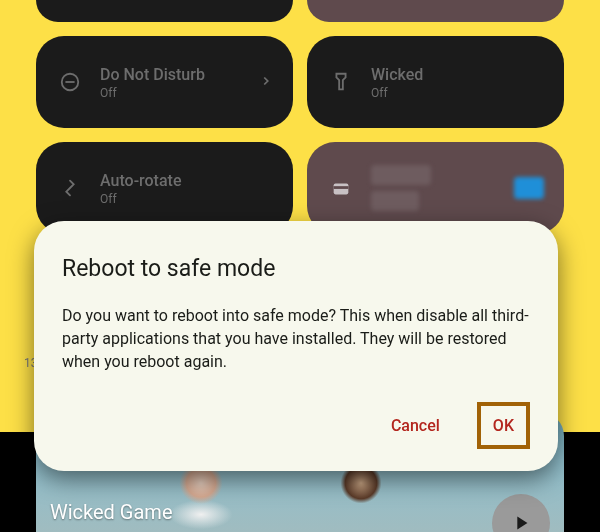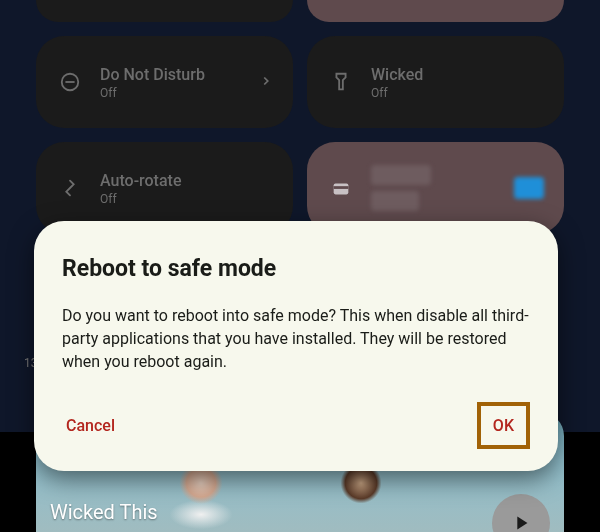--- a/index.html
+++ b/index.html
@@ -1,17 +1,17 @@
 <!DOCTYPE html>
 <html><head>
 <meta charset="utf-8">
 <style>
   *{box-sizing:border-box;margin:0;padding:0;font-family:Roboto,Arial,sans-serif}
   html,body{width:600px;height:532px;overflow:hidden;background:#000}
-  .qs{position:relative;width:600px;height:432px;background:#0f172a}
+  .qs{position:relative;width:600px;height:432px;background:#fde047}
   .row{display:flex;gap:14px;padding:0 36px;margin-top:14px}
   .tile{flex:1;height:92px;border-radius:28px;background:#1b1b1b;display:flex;align-items:center;padding:0 20px;color:#6d6d6d;position:relative}
   .tile.cut{height:22px;border-radius:0 0 28px 28px}
   .tile.act{background:#5f4a4d}
   .ic{width:28px;height:28px;display:flex;align-items:center;justify-content:center;flex-shrink:0}
   .ic svg{width:22px;height:22px;fill:none;stroke:#6d6d6d;stroke-width:2}
   .tile.act .ic svg{stroke:#c8c1c4;fill:#c8c1c4}
   .lbl{margin-left:16px;display:flex;flex-direction:column}
   .lbl .t{font-size:16px;font-weight:500}
   .lbl .s{font-size:12px;margin-top:2px}
@@ -27,23 +27,23 @@
   .star{width:32px;height:32px;border-radius:6px;background:#e8b150}
   .badge{position:absolute;right:10px;top:18px;height:30px;padding:0 12px;border-radius:15px;background:#d3d3d2;color:#3a3a3a;font-size:14px;display:flex;align-items:center;gap:6px}
   .badge svg{width:12px;height:16px;stroke:#3a3a3a;stroke-width:2;fill:none}
   .play{position:absolute;right:14px;bottom:-20px;width:58px;height:58px;border-radius:50%;background:#9a9a9a;display:flex;align-items:center;justify-content:center}
   .play svg{width:22px;height:22px;fill:#1a1a1a}
   .song{position:absolute;left:14px;bottom:8px;color:#fff;font-size:20px;font-weight:400;text-shadow:0 1px 2px rgba(0,0,0,.4)}
   .fig{position:absolute;width:90px;height:70px;bottom:0}
   .fig.a{left:120px;background:radial-gradient(ellipse 40% 50% at 50% 30%,#e8d0c0 0%,#d4a890 40%,transparent 60%),radial-gradient(ellipse 50% 30% at 50% 75%,#f0f0f0 0%,transparent 70%)}
   .fig.b{left:280px;background:radial-gradient(ellipse 35% 45% at 50% 30%,#c9a584 0%,#5a3a28 50%,transparent 65%)}
   .dlg{position:absolute;left:34px;top:221px;width:524px;background:#f7f8ed;border-radius:30px;padding:34px 28px 22px;box-shadow:0 8px 24px rgba(0,0,0,.5)}
-  .dlg h2{font-size:23px;font-weight:700;color:#1a1c18;margin-bottom:22px}
+  .dlg h2{font-size:23px;font-weight:400;color:#1a1c18;margin-bottom:22px}
   .dlg p{font-size:16px;line-height:1.45;color:#1a1c18}
-  .btns{display:flex;justify-content:space-between;gap:33px;margin-top:28px;align-items:center}
+  .btns{display:flex;justify-content:flex-end;gap:33px;margin-top:28px;align-items:center}
   .btn{font-size:16px;font-weight:500;color:#b3261e;background:none;border:none;padding:8px 4px;cursor:pointer}
   .okwrap{border:4px solid #a16207;padding:2px 8px}
 </style>
 </head>
 <body>
 
 <div class="qs">
 
   <div class="row" style="margin-top:0">
     <div class="tile cut"></div>
@@ -119,21 +119,21 @@
         <div class="star"></div>
         <div class="star"></div>
         <div class="star"></div>
     </div>
     <div class="badge">
       <svg viewBox="0 0 24 24">
           <rect x="7" y="3" width="10" height="18" rx="2"></rect>
         </svg>
       <span>This phone</span>
     </div>
-    <div class="song">Wicked This</div>
+    <div class="song">Wicked Game</div>
     <div class="play">
         <svg viewBox="0 0 24 24">
           <path d="M8 5v14l11-7z"></path>
         </svg>
       </div>
   </div>
 
   <div class="dlg">
     <h2>Reboot to safe mode</h2>
     <p>Do you want to reboot into safe mode? This when disable all third-party applications that you have installed. They will be restored when you reboot again.</p>

